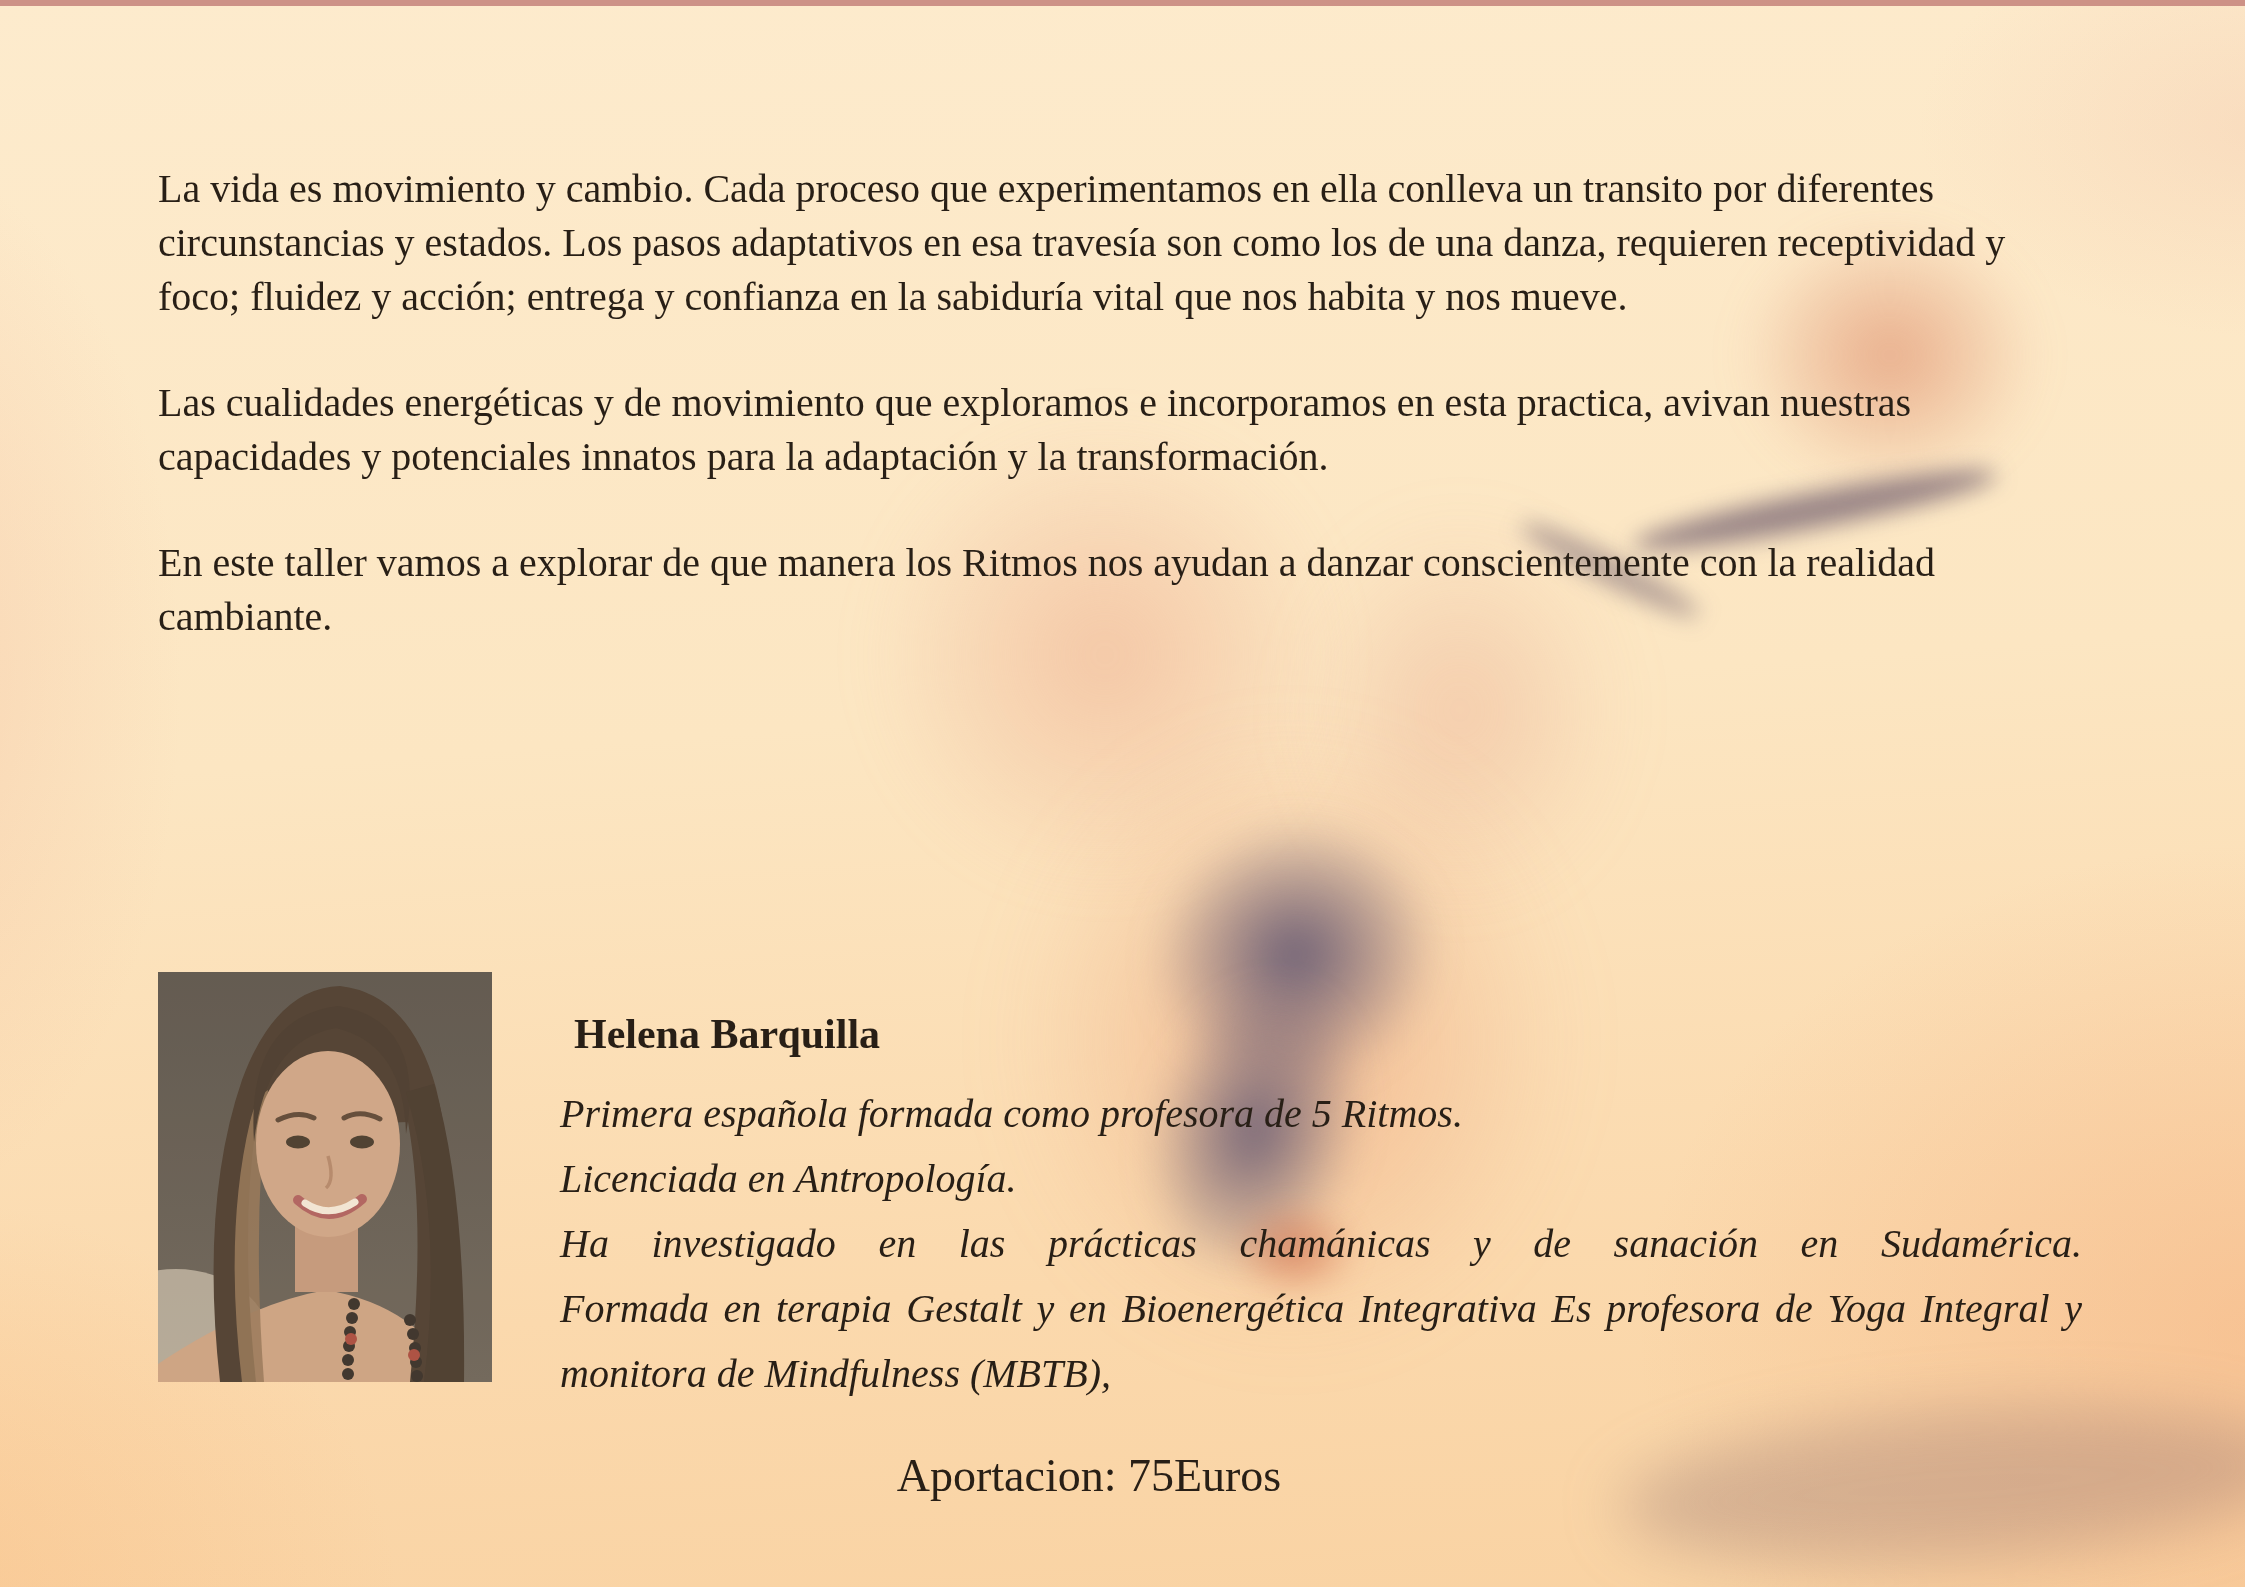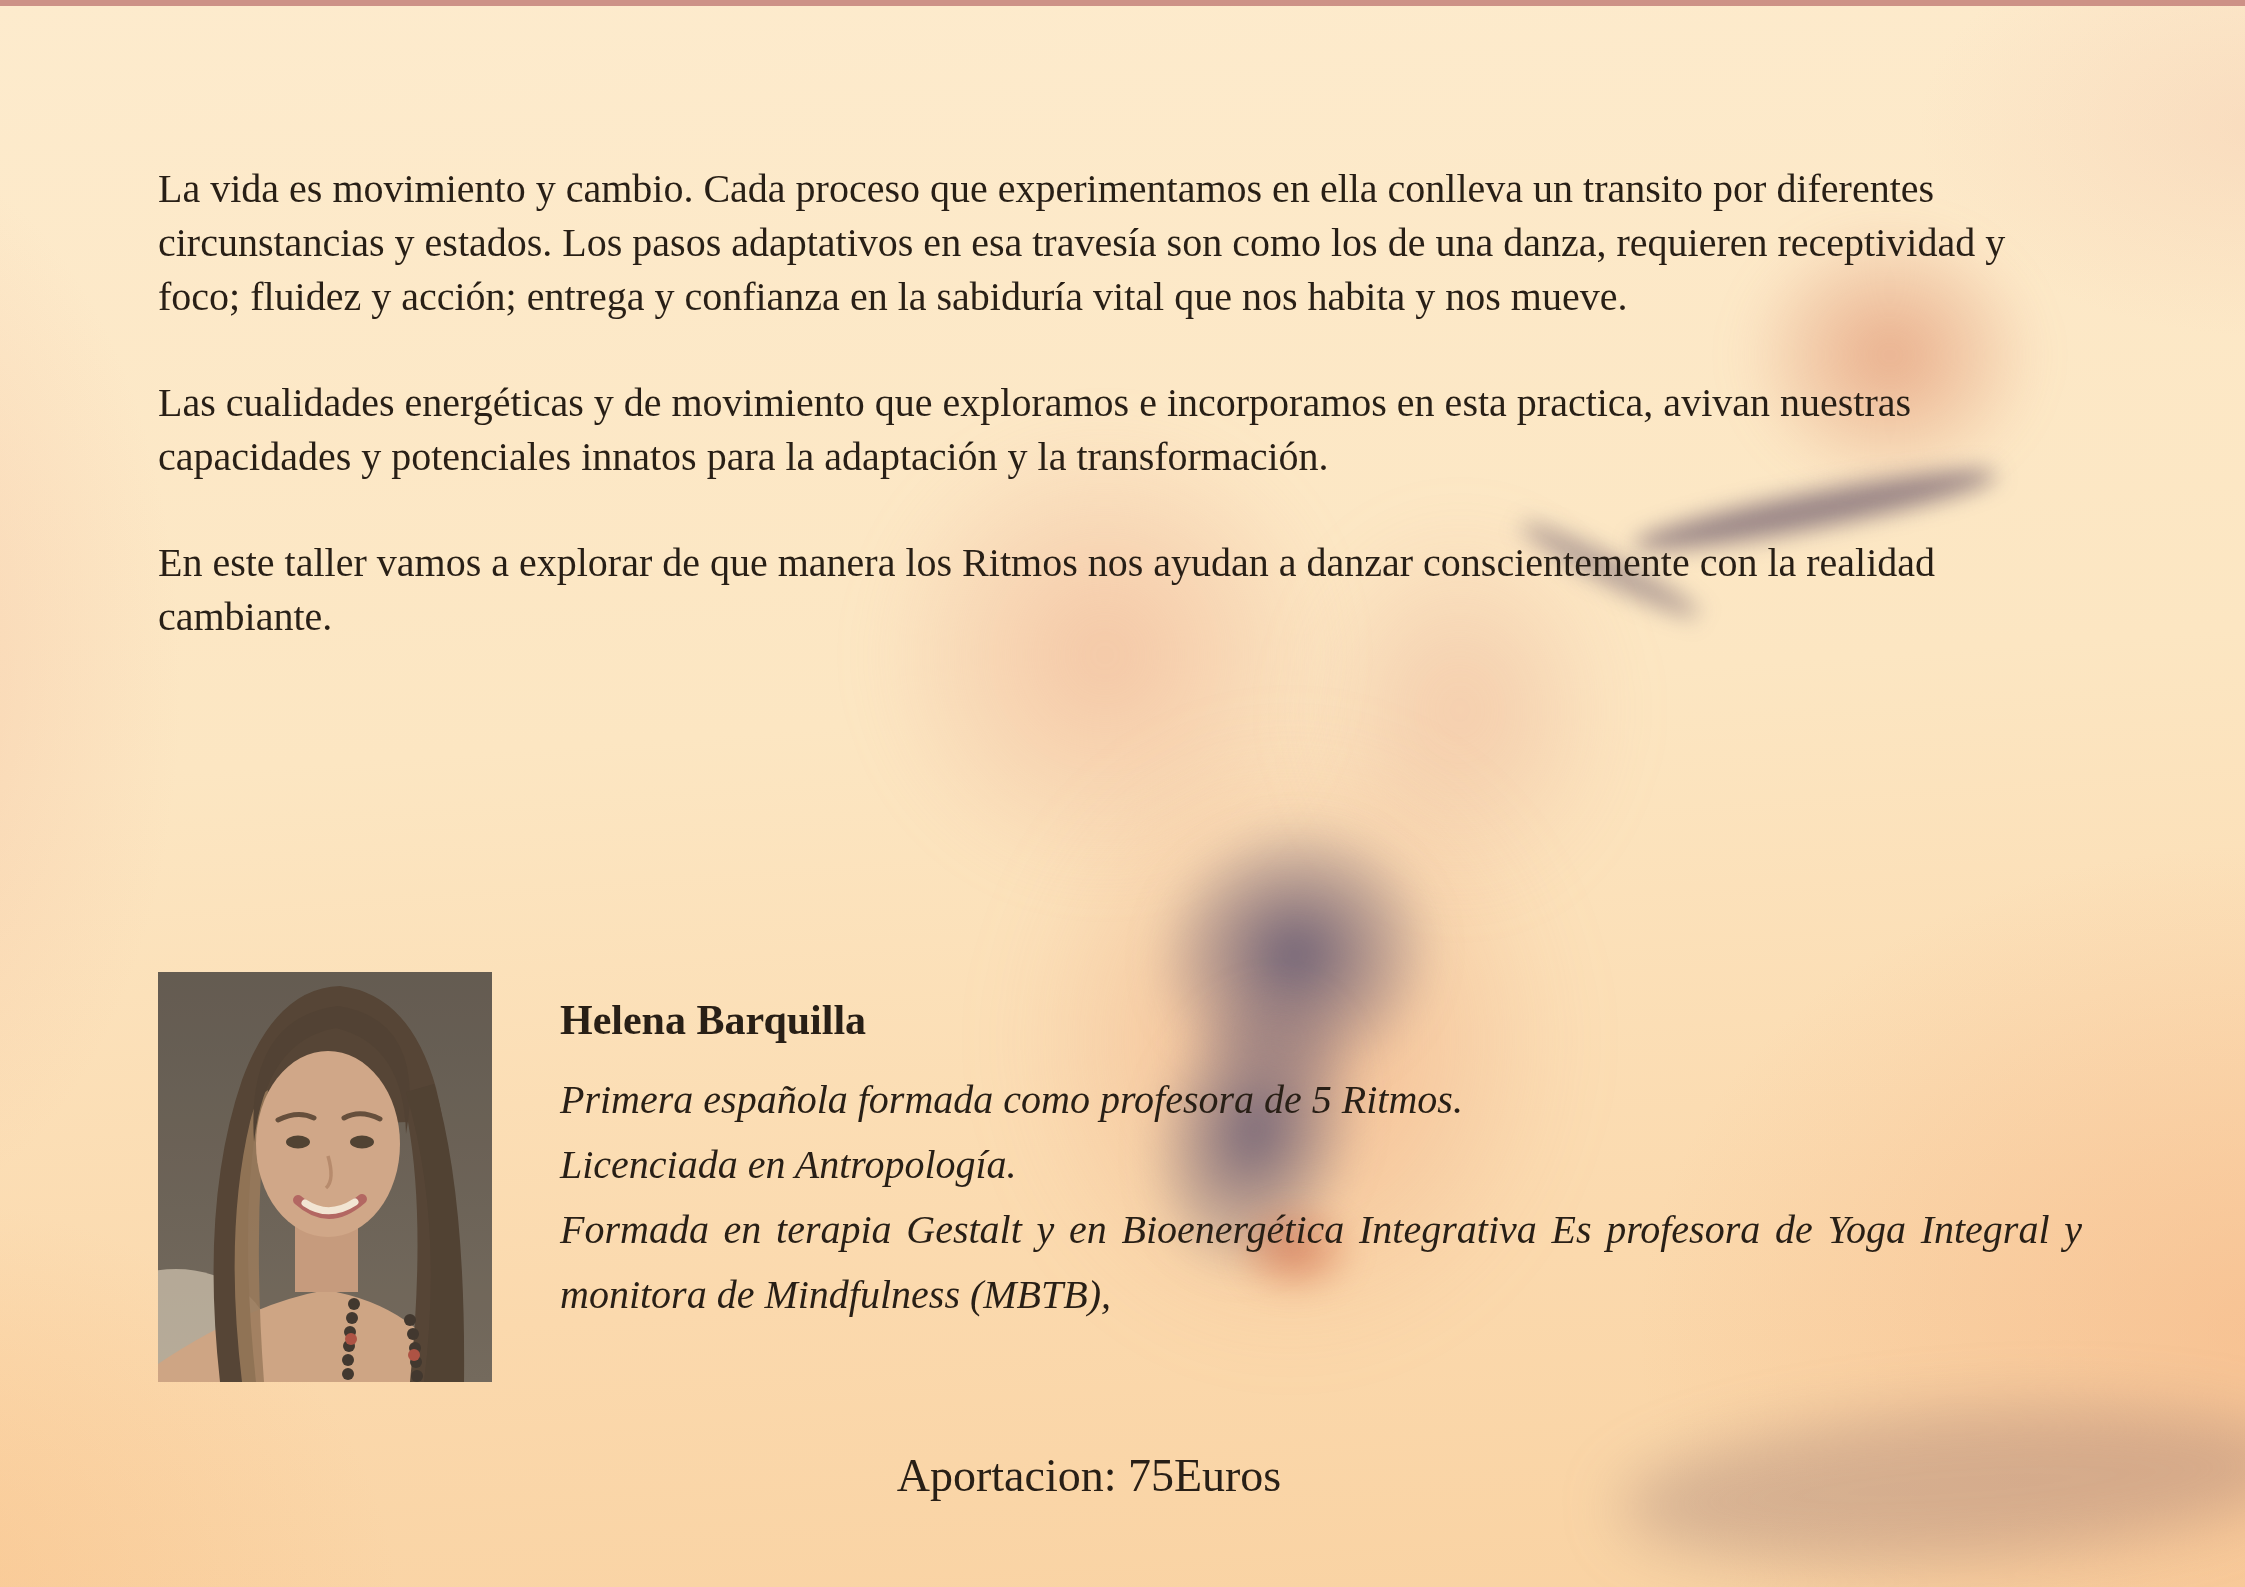--- a/index.html
+++ b/index.html
@@ -39,21 +39,21 @@
   .red-spot{left:1230px;top:1200px;width:130px;height:100px;border-radius:50%;
     background:radial-gradient(closest-side,rgba(198,88,58,.55),rgba(198,88,58,0));filter:blur(12px);}
   .br-grey{left:1620px;top:1410px;width:680px;height:150px;border-radius:50%;
     background:rgba(148,116,112,.35);filter:blur(30px);transform:rotate(-4deg);}
   .text-layer{position:absolute;left:0;top:0;width:2245px;height:1587px;}
   .intro{position:absolute;left:158px;top:158px;width:1925px;font-size:40px;line-height:54px;}
   .intro p{margin:4px 0 52px 0;}
   .portrait{position:absolute;left:158px;top:972px;width:334px;height:410px;}
   .portrait svg{display:block;width:334px;height:410px;}
   .bio{position:absolute;left:560px;top:995px;width:1522px;font-size:40px;}
-  .bio h2{margin:0;font-size:42px;line-height:50px;font-weight:bold;}
+  .bio h2{margin:14px;font-size:42px;line-height:50px;font-weight:bold;}
   .bio .lines{margin-top:22px;}
   .bio p{margin:0;line-height:65px;font-style:italic;}
   .bio p.justify-full{text-align:justify;text-align-last:justify;}
   .bio p.justify{text-align:justify;}
   .price{position:absolute;left:0;top:1448px;width:2178px;text-align:center;font-size:46px;line-height:56px;}
 </style>
 </head>
 <body>
 
 <div class="canvas">
@@ -121,20 +121,21 @@
         <circle cx="256" cy="383" r="6" fill="#a03a30"></circle>
         <rect width="334" height="410" fill="#fbdcae" opacity="0.16"></rect>
       </svg>
     </div>
 
     <div class="bio">
       <h2>Helena Barquilla</h2>
       <div class="lines">
         <p>Primera española formada como profesora de 5 Ritmos.</p>
         <p>Licenciada en Antropología.</p>
+        <p class="justify-full">Ha investigado en las prácticas chamánicas y de sanación en Sudamérica.</p>
         <p class="justify">Formada en terapia Gestalt y en Bioenergética Integrativa Es profesora de Yoga Integral y monitora de Mindfulness (MBTB),</p>
       </div>
     </div>
 
     <div class="price">Aportacion: 75Euros</div>
 
   </div>
 </div>
 
 </body></html>

